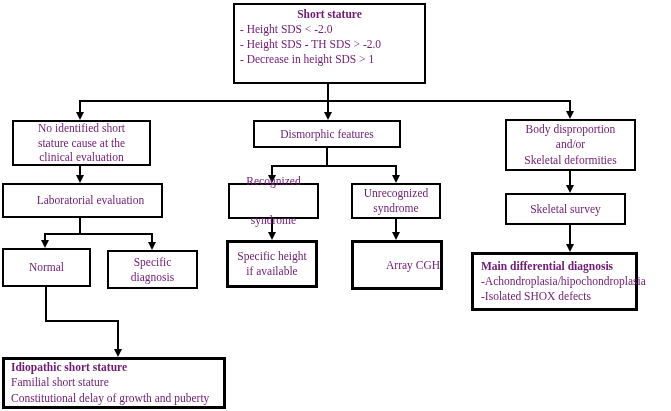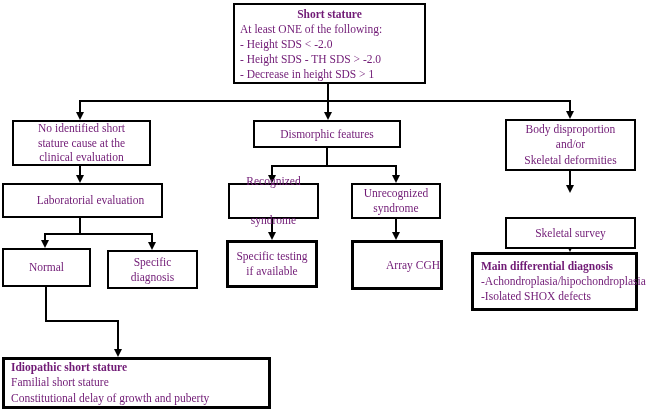--- a/index.html
+++ b/index.html
@@ -67,21 +67,20 @@
       <path d="M272,219 V232" marker-end="url(#arrow)"></path>
       <path d="M396,219 V232" marker-end="url(#arrow)"></path>
 
       <path d="M570,171 V185" marker-end="url(#arrow)"></path>
       <path d="M570,225 V244" marker-end="url(#arrow)"></path>
     </g>
   </svg>
 
   <div class="box leftalign" style="left:233px; top:3px; width:193px; height:81px; padding:2px 5px; justify-content:flex-start;">
     <div class="line bold" style="align-self:center;">Short stature</div>
-    <div class="line">At least ONE of the following:</div>
     <div class="line">- Height SDS &lt; -2.0</div>
     <div class="line">- Height SDS - TH SDS &gt; -2.0</div>
     <div class="line">- Decrease in height SDS &gt; 1</div>
   </div>
 
   <div class="box center" style="left:12px; top:120px; width:139px; height:46px; line-height:14.5px;">
     <div class="line">No identified short</div>
     <div class="line">stature cause at the</div>
     <div class="line">clinical evaluation</div>
   </div>
@@ -92,56 +91,56 @@
 
   <div class="box center" style="left:107px; top:250px; width:91px; height:39px;">
     <div class="line">Specific</div>
     <div class="line">diagnosis</div>
   </div>
 
   <div class="box center" style="left:2px; top:248px; width:89px; height:39px;">
     <div class="line">Normal</div>
   </div>
 
-  <div class="box leftalign thick" style="left:2px; top:357px; width:269px; height:52px; padding-left:6px; line-height:15.5px;">
+  <div class="box leftalign thick" style="left:2px; top:357px; width:224px; height:52px; padding-left:6px; line-height:15.5px;">
     <div class="line bold">Idiopathic short stature</div>
     <div class="line">Familial short stature</div>
     <div class="line">Constitutional delay of growth and puberty</div>
   </div>
 
   <div class="box center" style="left:253px; top:120px; width:148px; height:28px;">
     <div class="line">Dismorphic features</div>
   </div>
 
   <div class="box center" style="left:228px; top:183px; width:91px; height:36px;gap:24px;">
     <div class="line">Recognized</div>
     <div class="line">syndrome</div>
   </div>
 
   <div class="box center" style="left:351px; top:183px; width:90px; height:36px;">
     <div class="line">Unrecognized</div>
     <div class="line">syndrome</div>
   </div>
 
   <div class="box center thick" style="left:226px; top:240px; width:92px; height:48px;">
-    <div class="line">Specific testing</div>
+    <div class="line">Specific height</div>
     <div class="line">if available</div>
   </div>
 
   <div class="box center thick" style="left:351px; top:240px; width:92px; height:50px;align-items:flex-end;">
     <div class="line">Array CGH</div>
   </div>
 
   <div class="box center" style="left:505px; top:119px; width:131px; height:52px; line-height:15.5px;">
     <div class="line">Body disproportion</div>
     <div class="line">and/or</div>
     <div class="line">Skeletal deformities</div>
   </div>
 
-  <div class="box center" style="left:505px; top:193px; width:131px; height:32px;margin-top:24px;">
+  <div class="box center" style="left:505px; top:193px; width:121px; height:32px;">
     <div class="line">Skeletal survey</div>
   </div>
 
   <div class="box leftalign thick" style="left:471px; top:252px; width:167px; height:59px; padding-left:7px;">
     <div class="line bold">Main differential diagnosis</div>
     <div class="line">-Achondroplasia/hipochondroplasia</div>
     <div class="line">-Isolated SHOX defects</div>
   </div>
 
 </div>

